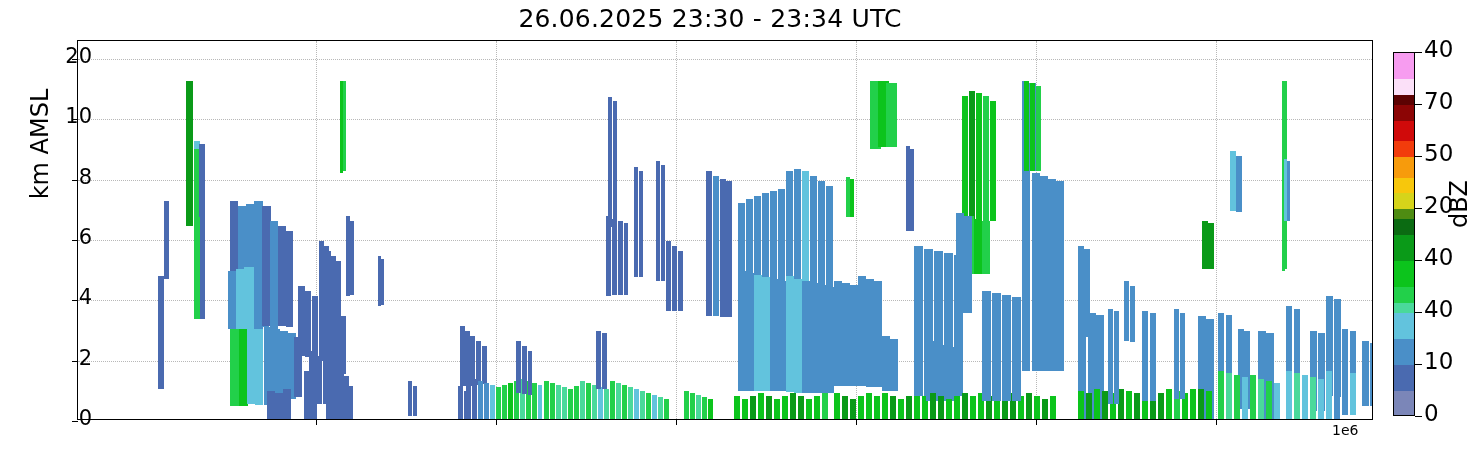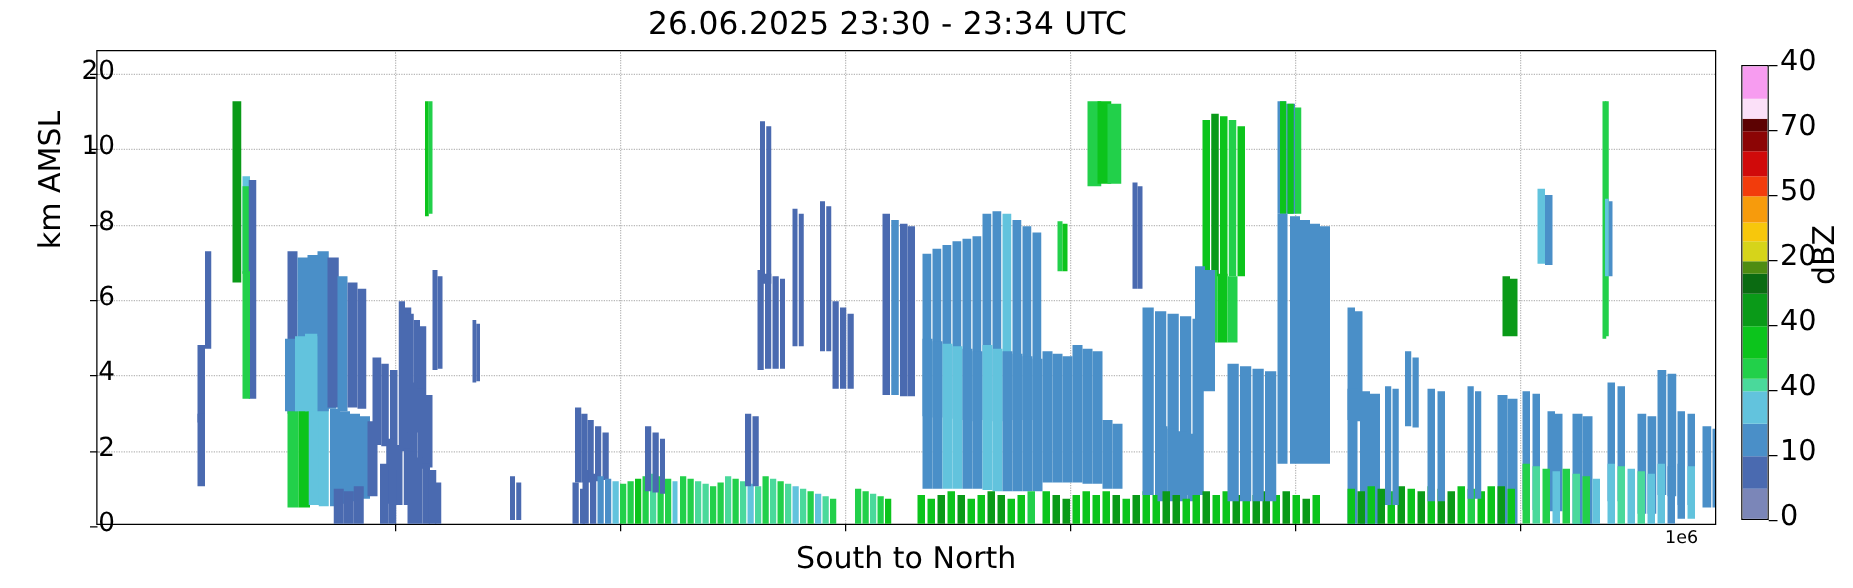--- a/index.html
+++ b/index.html
@@ -60,21 +60,20 @@
   .cbtick-label{position:absolute;left:1424px;font-size:23px;color:#000;}
 </style>
 </head>
 <body>
 
 <div id="root">
 
   <div id="chart-title">26.06.2025 23:30 - 23:34 UTC</div>
 
   <div id="ylabel">km AMSL</div>
-  <div id="xlabel">South to North</div>
   <div id="x-offset-text">1e6</div>
 
   <div id="plot-frame">
     <div id="plot-clip">
         <div class="gridline-h" style="top: 319.683px;"></div>
         <div class="gridline-h" style="top: 259.365px;"></div>
         <div class="gridline-h" style="top: 199.048px;"></div>
         <div class="gridline-h" style="top: 138.73px;"></div>
         <div class="gridline-h" style="top: 78.4127px;"></div>
         <div class="gridline-h" style="top: 18.0952px;"></div>

